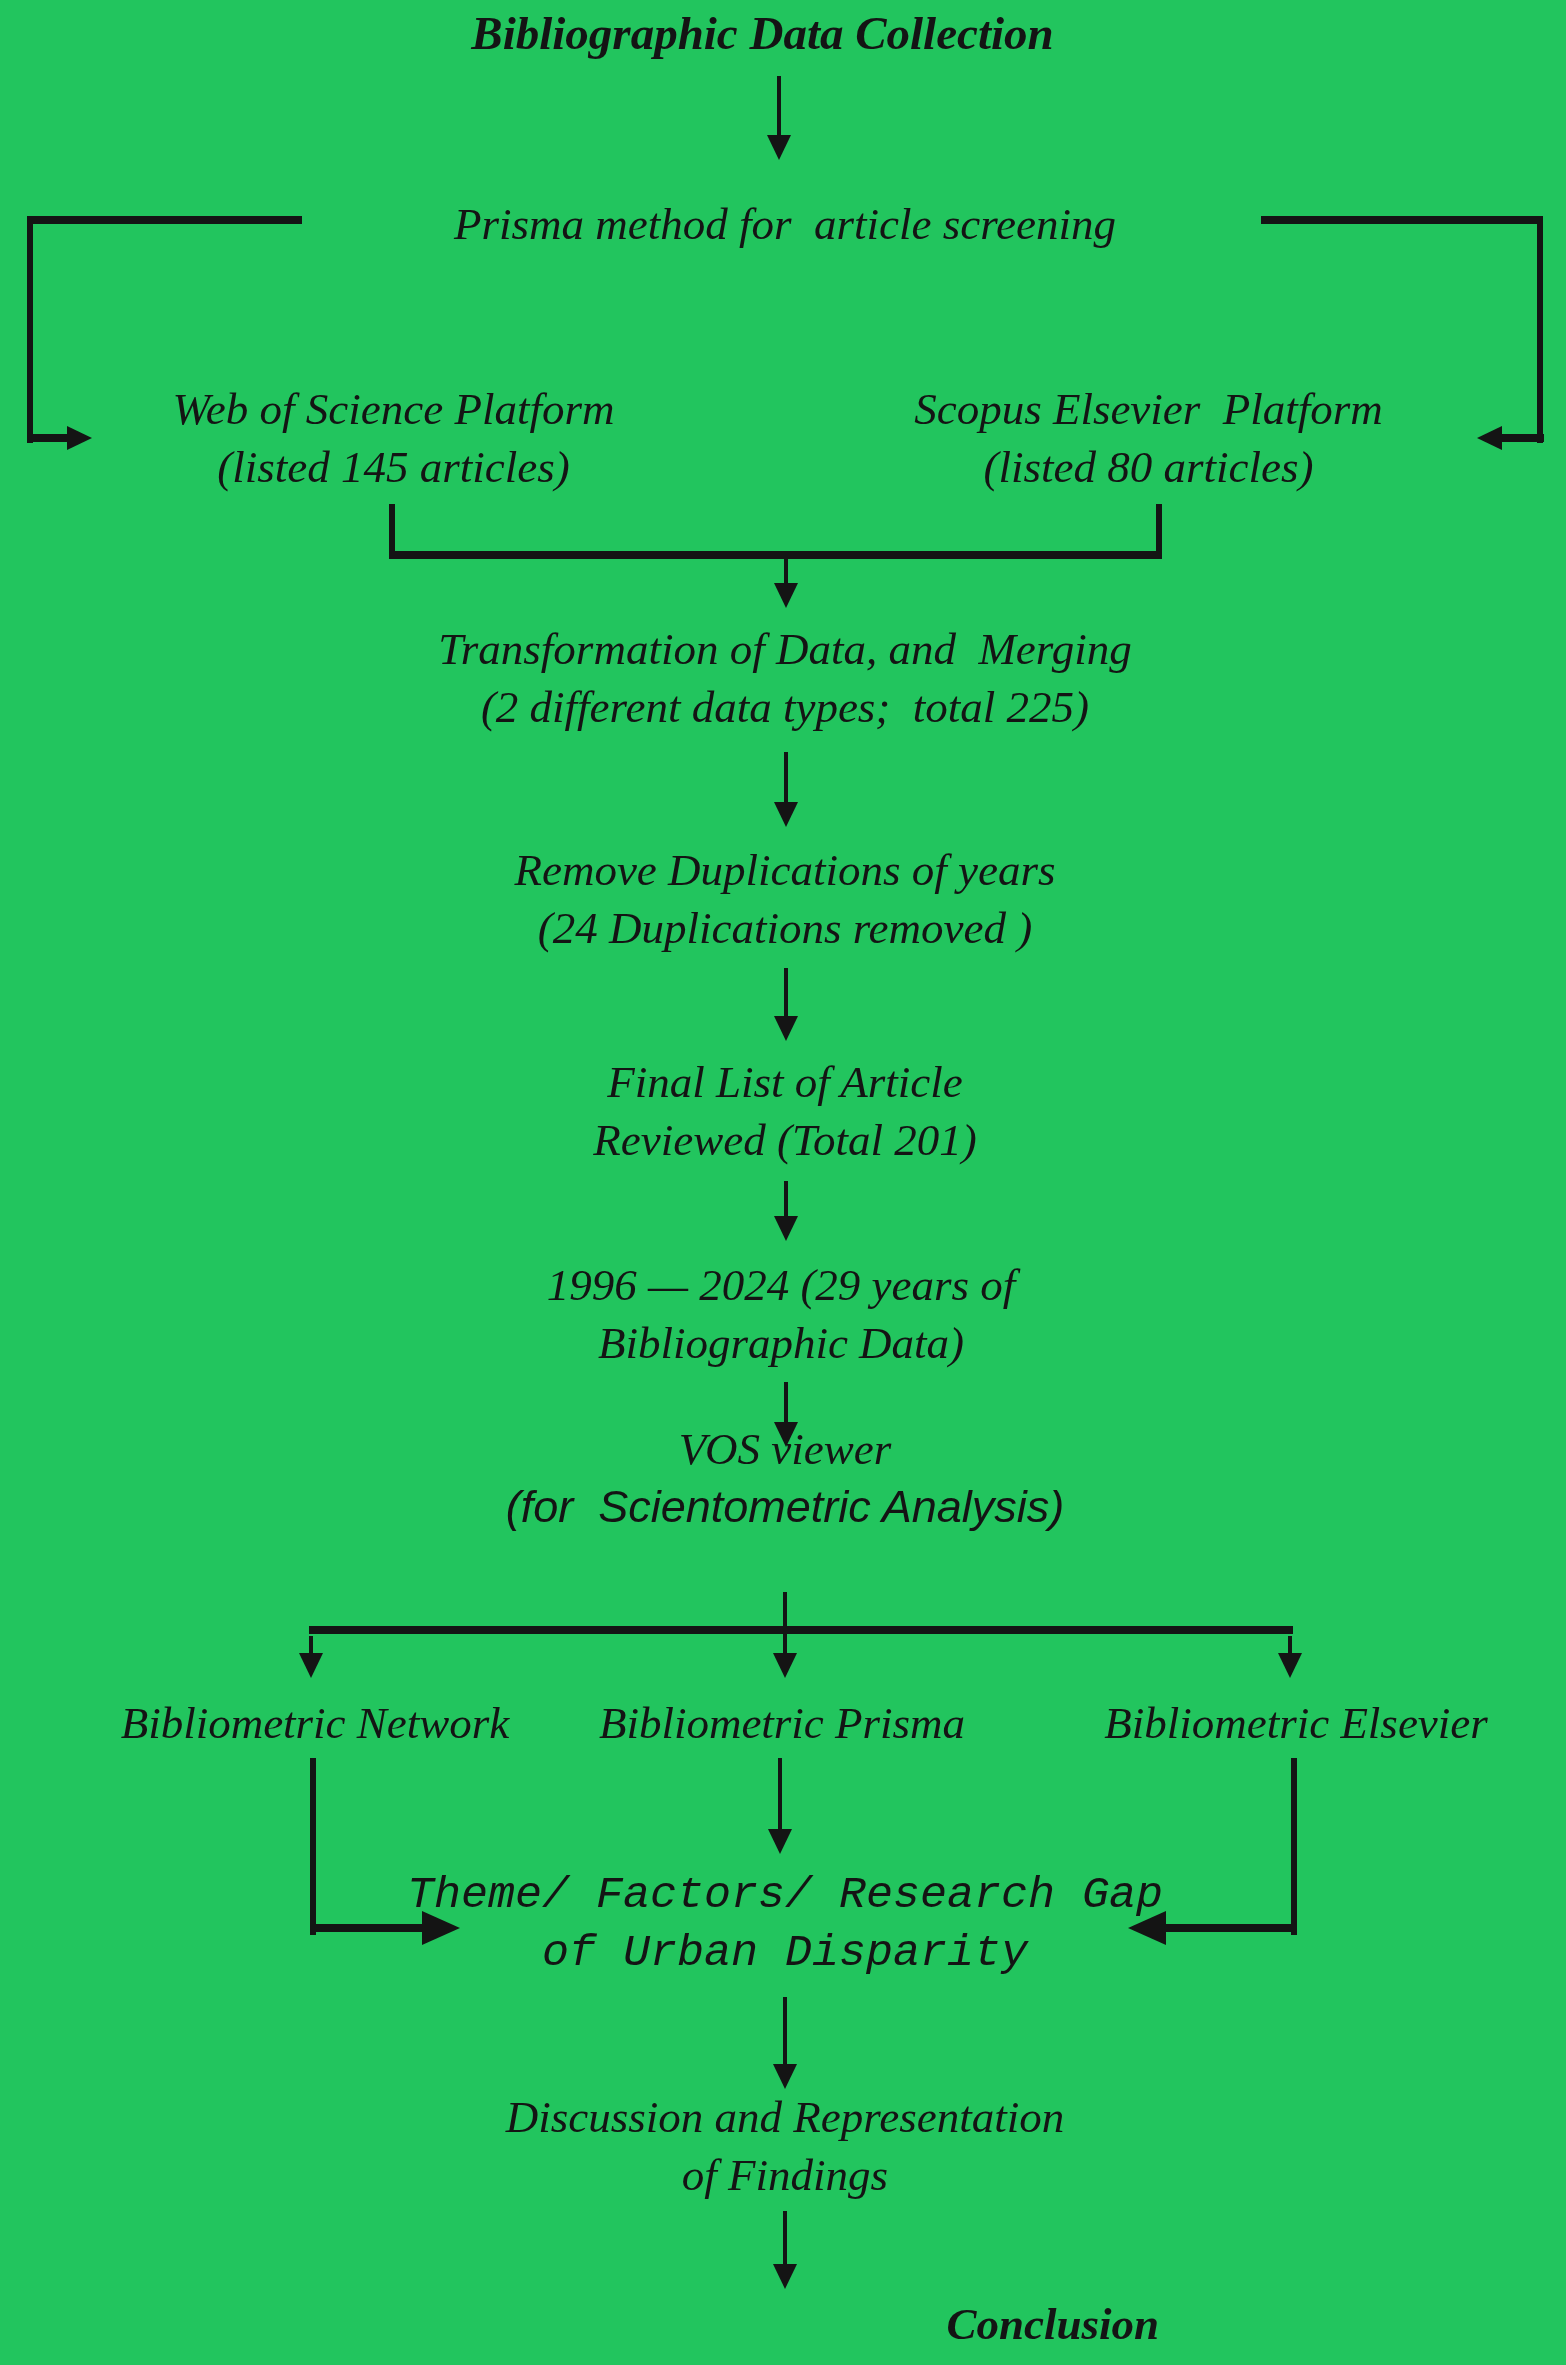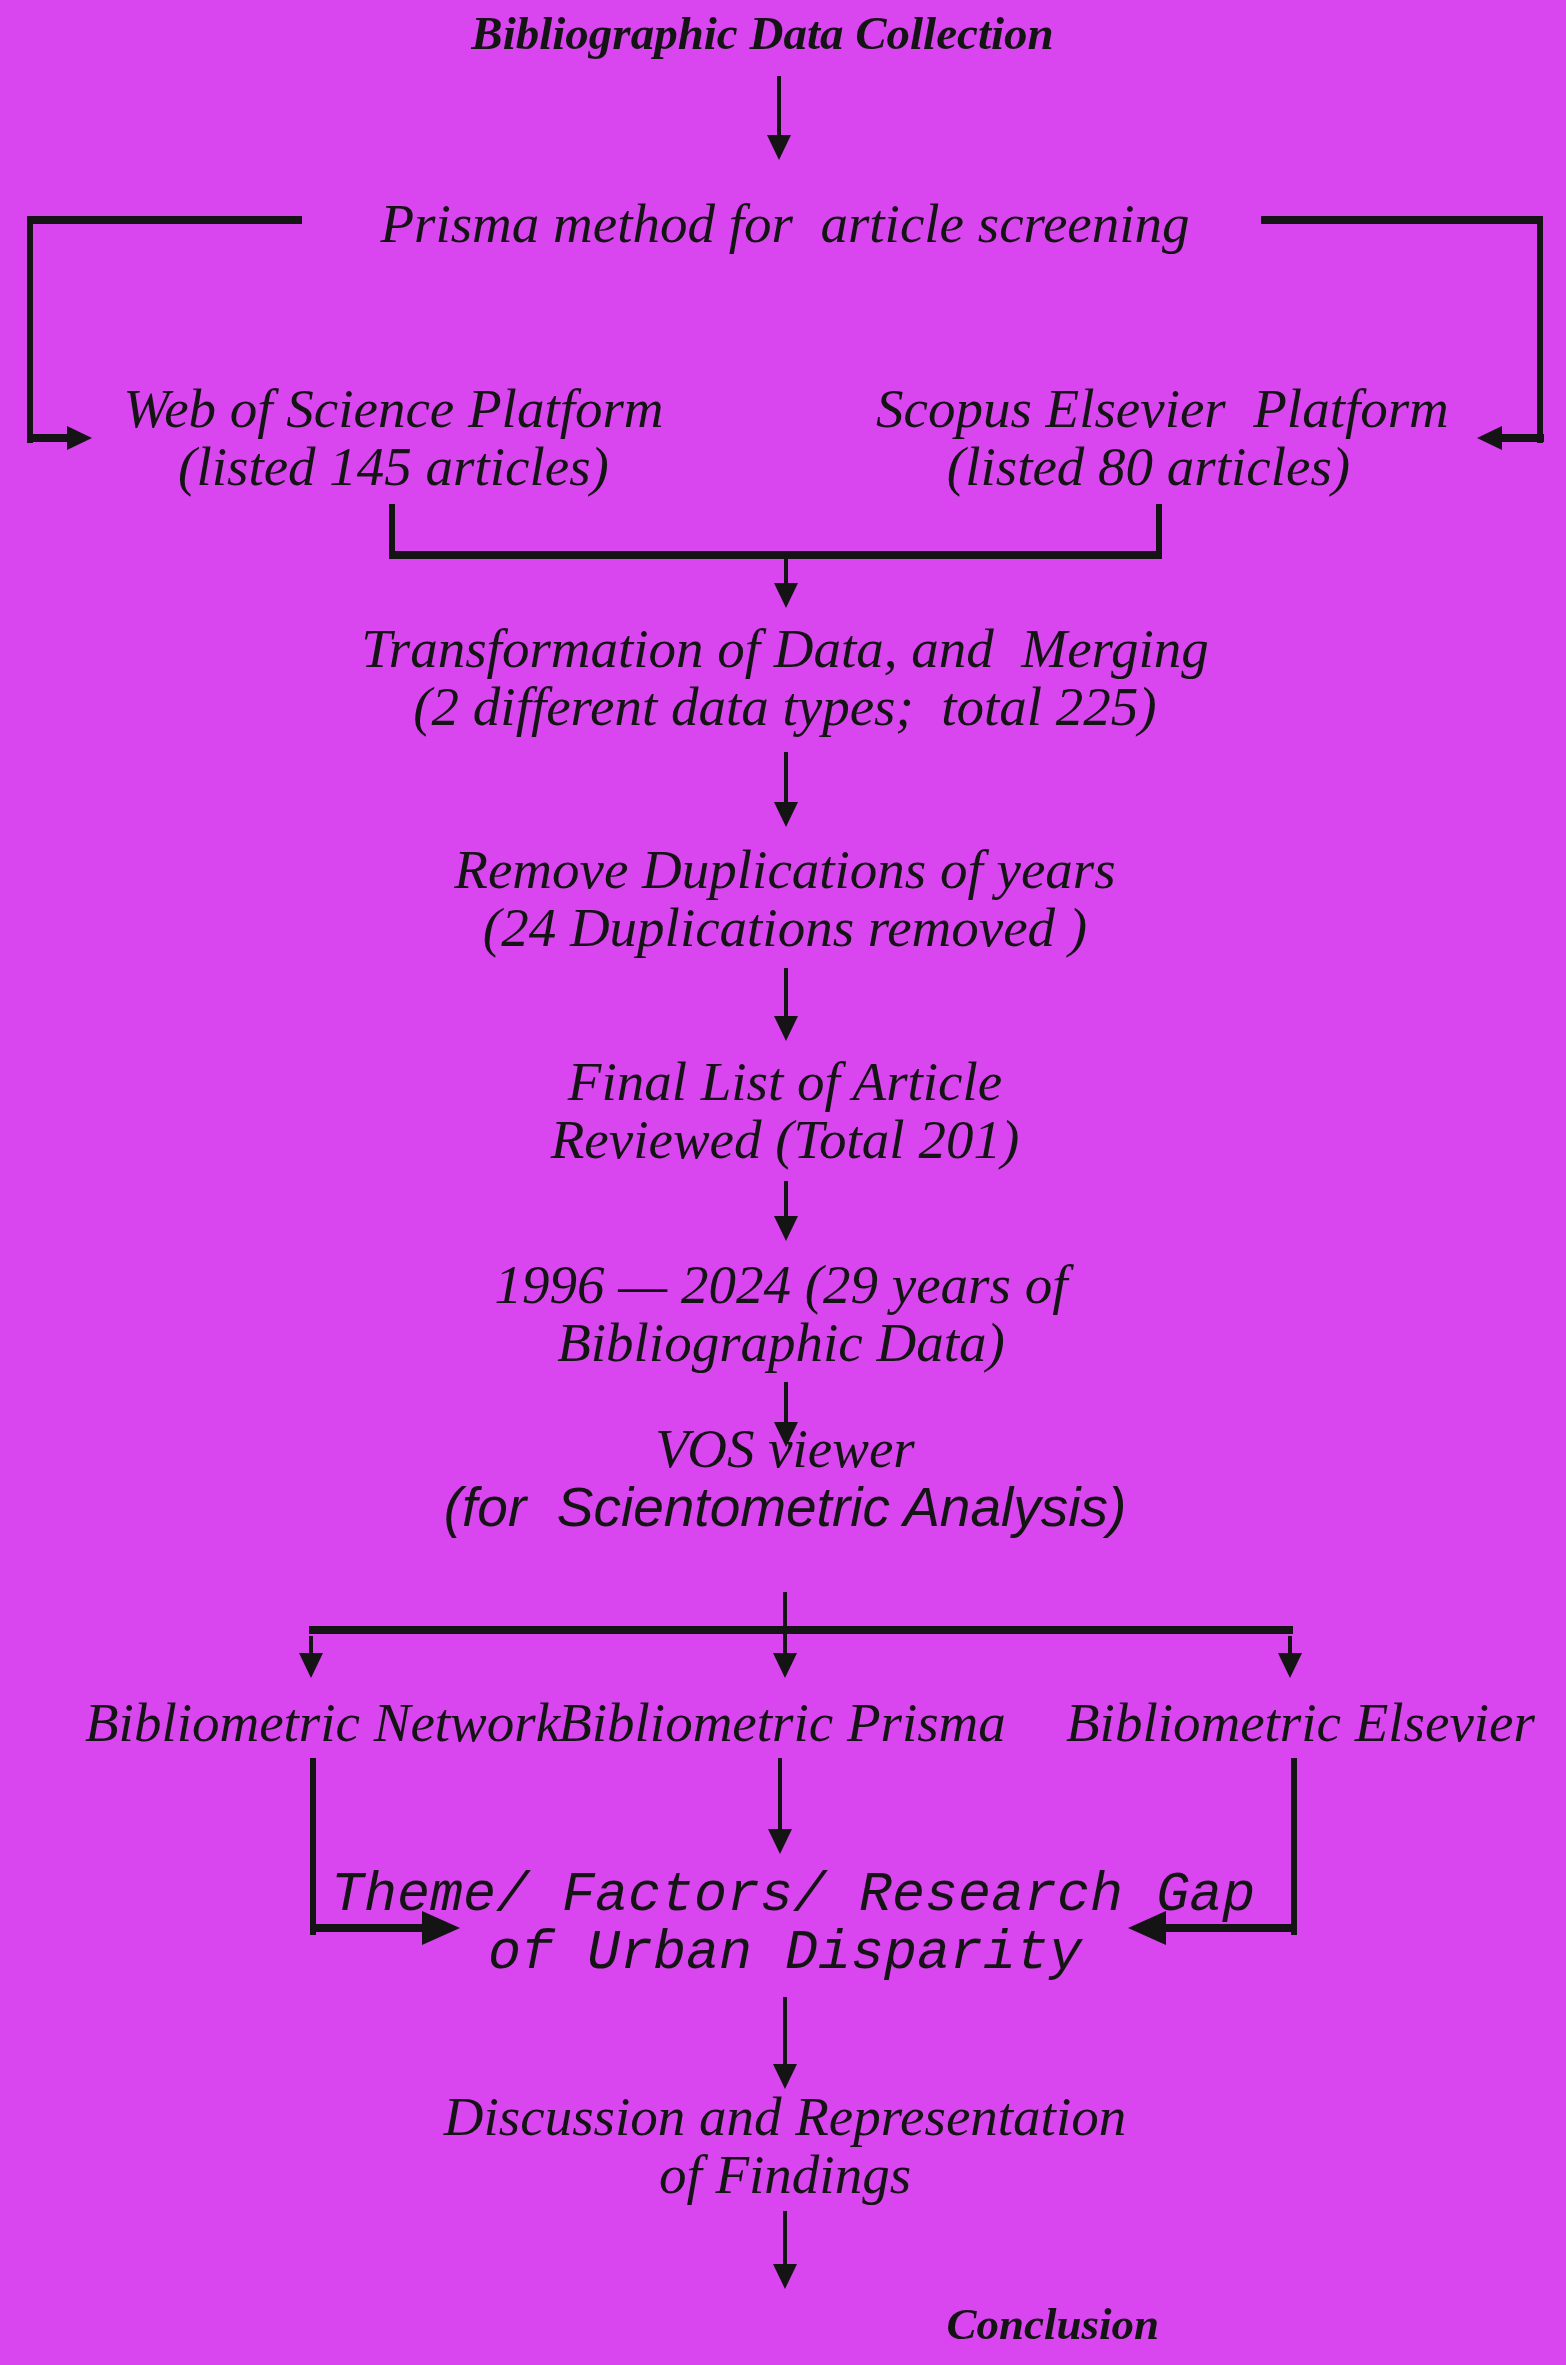--- a/index.html
+++ b/index.html
@@ -4,31 +4,31 @@
 <style>
   html, body {
     margin: 0;
     padding: 0;
     background: #ffffff;
   }
   .stage {
     position: relative;
     width: 1566px;
     height: 2366px;
-    background: #d946ef;
+    background: #22c55e;
     overflow: hidden;
     font-family: "Liberation Serif", "DejaVu Serif", serif;
     color: #141414;
   }
   
   .node {
     position: absolute;
     text-align: center;
     font-style: italic;
-    font-size: 55px;
+    font-size: 45px;
     line-height: 58px;
   }
   .tline { white-space: pre; display: block; }
   .node.title-node   { font-weight: bold; font-size: 47px; line-height: 61px; }
   .node.conclusion-node { font-weight: bold; font-size: 45px; line-height: 61px; }
   .sans-line { font-family: "Liberation Sans", "DejaVu Sans", sans-serif; font-style: italic; }
   
   .line { position: absolute; background: #141414; }
   
   .v-arrow {

